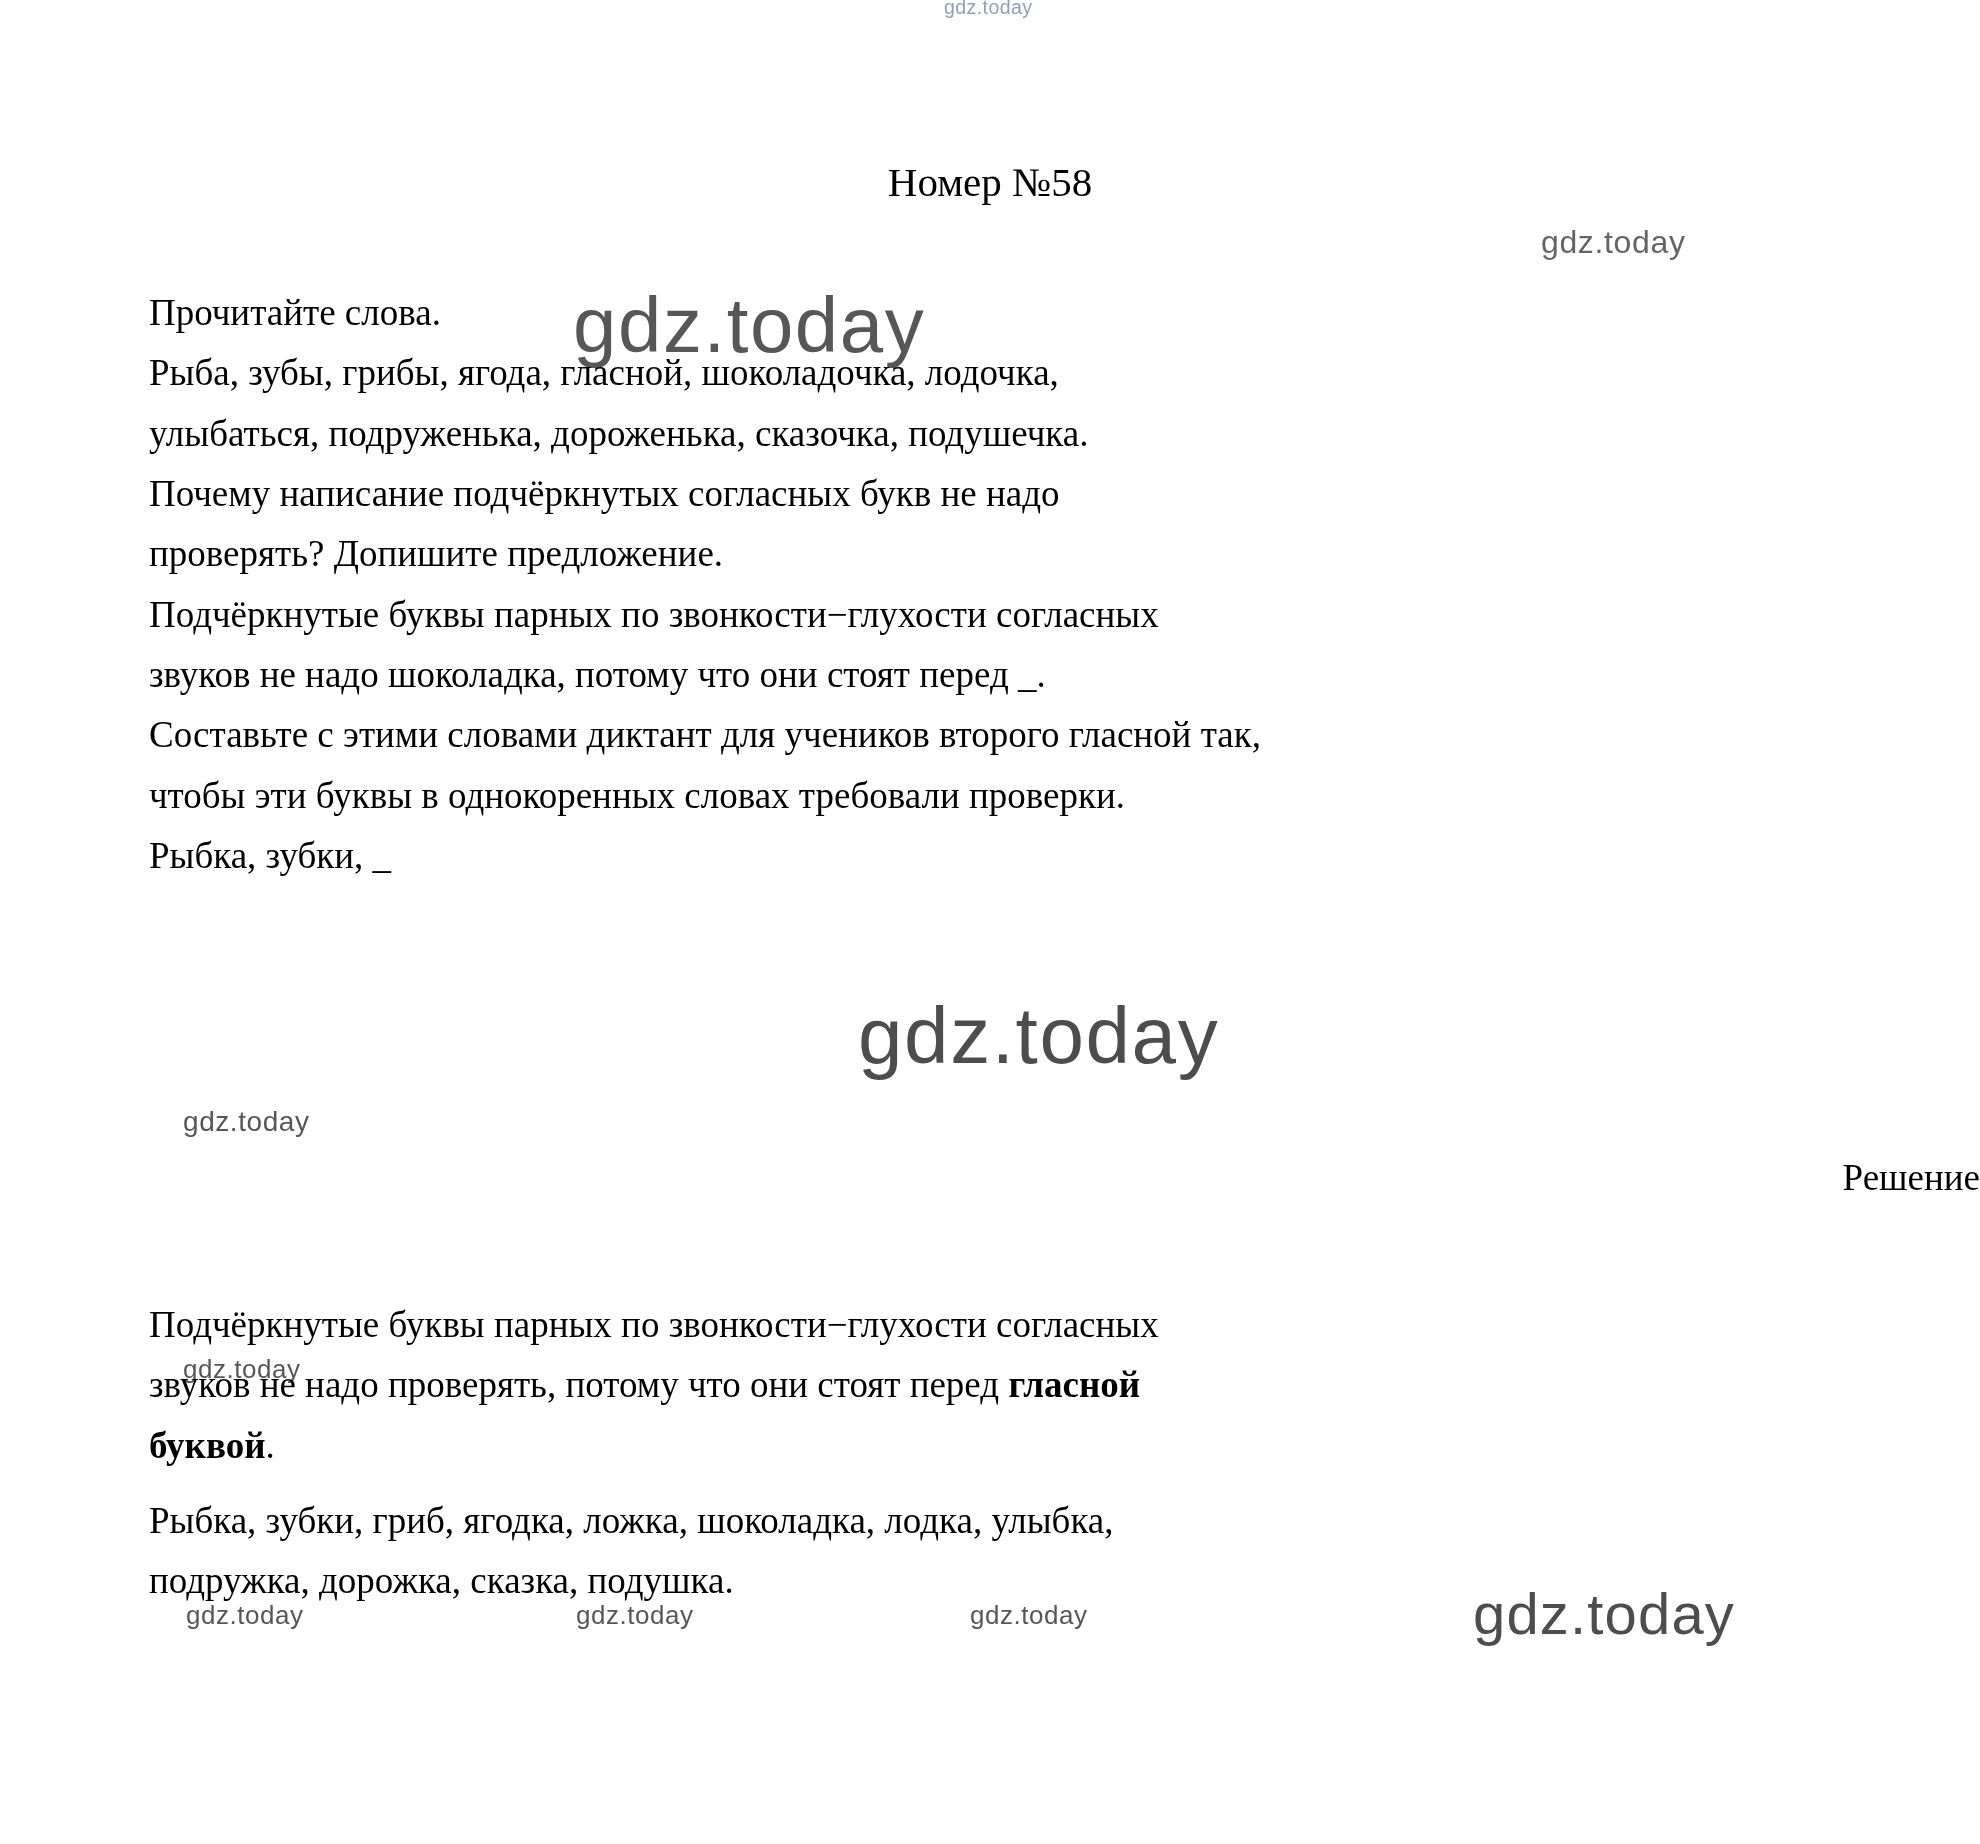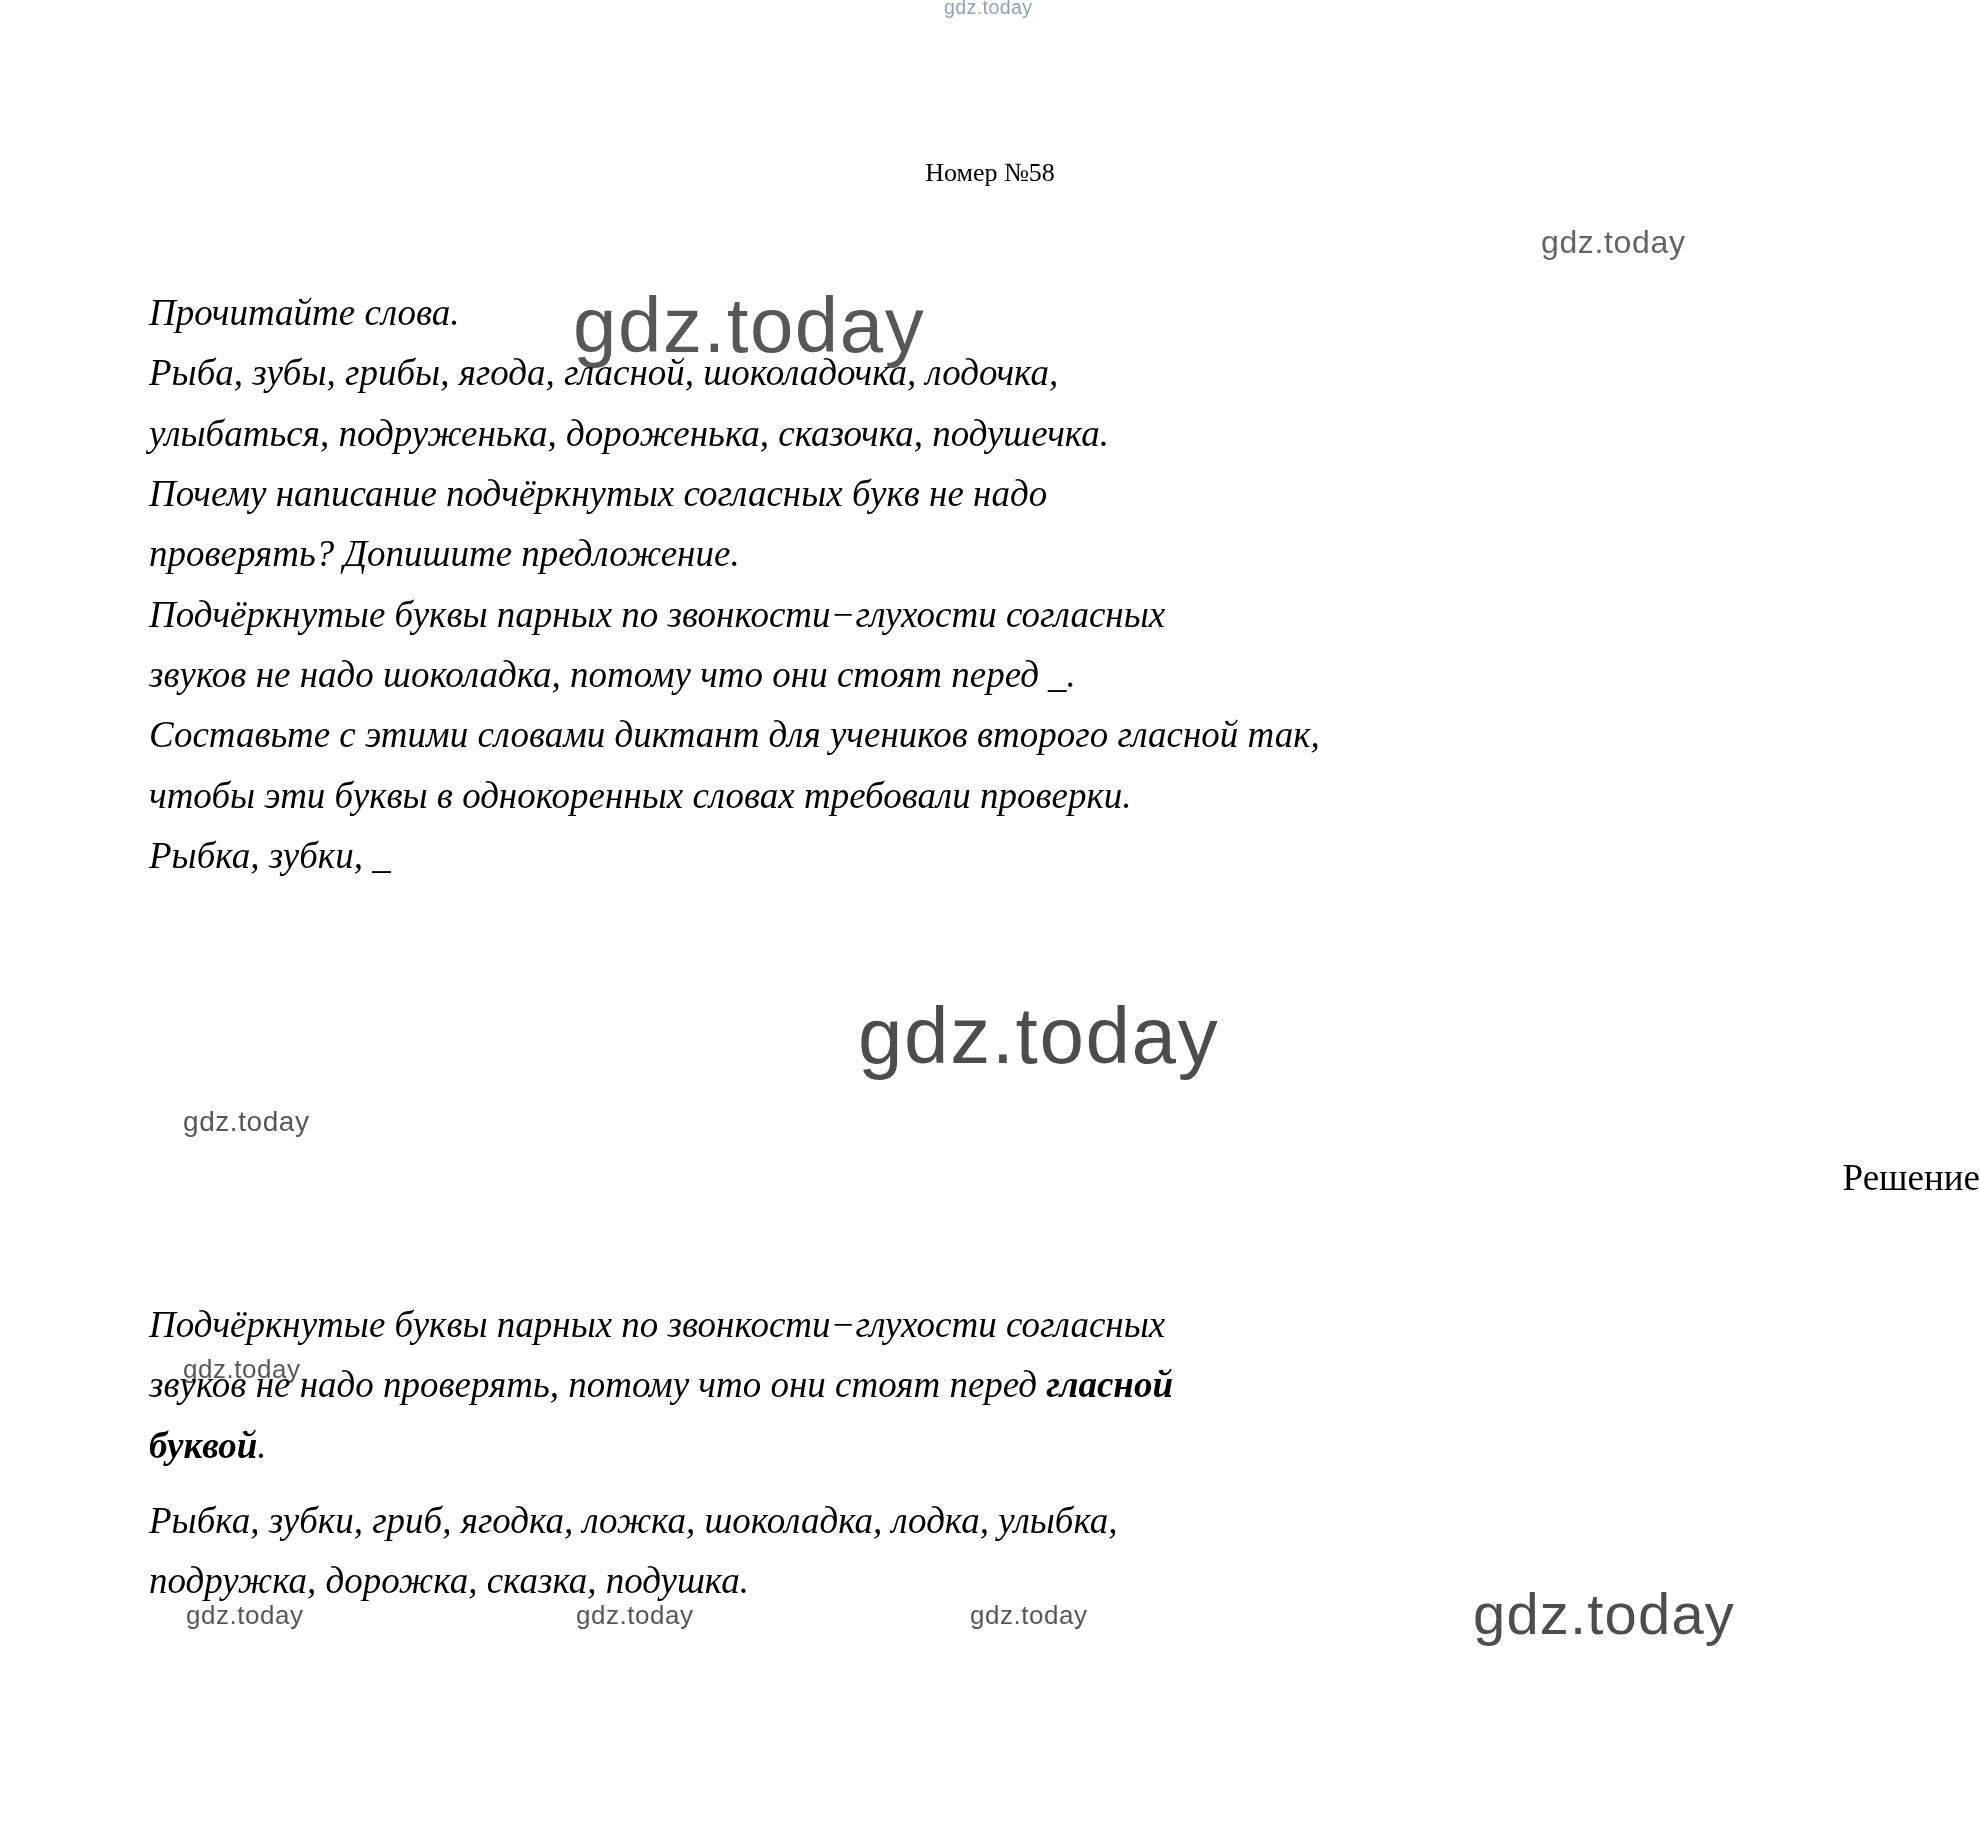--- a/index.html
+++ b/index.html
@@ -42,41 +42,40 @@
   .wm-s3       { left: 186px;  top: 1600px;font-size: 26px; color:#3a3a3a; opacity:.85; }
   .wm-s4       { left: 576px;  top: 1600px;font-size: 26px; color:#3a3a3a; opacity:.85; }
   .wm-s5       { left: 970px; top: 1600px;font-size: 26px; color:#3a3a3a; opacity:.85; }
 
   
   .title {
     position: absolute;
     left: 0; right: 0;
     top: 158px;
     text-align: center;
-    font-size: 26px;
+    font-size: 41px;
     font-family: "Liberation Serif", serif;
   }
 
   .subtitle {
     position: absolute;
     left: 0; right: 0;
     top: 1156px;
     text-align: right;
     font-size: 37px;
     font-family: "Liberation Serif", serif;
   }
 
   .body-block {
     position: absolute;
     left: 149px;
     width: 1678px;
     font-size: 37px;
     line-height: 1.58;
     font-family: "Liberation Serif", serif;
-    font-style: italic;
   }
   .task-block { top: 284px; }
   .answer-block { top: 1296px; }
 
   .line { white-space: pre-wrap; }
   .p { margin: 0 0 1.9px 0; }
   b { font-weight: bold; }
 </style>
 </head>
 <body>

